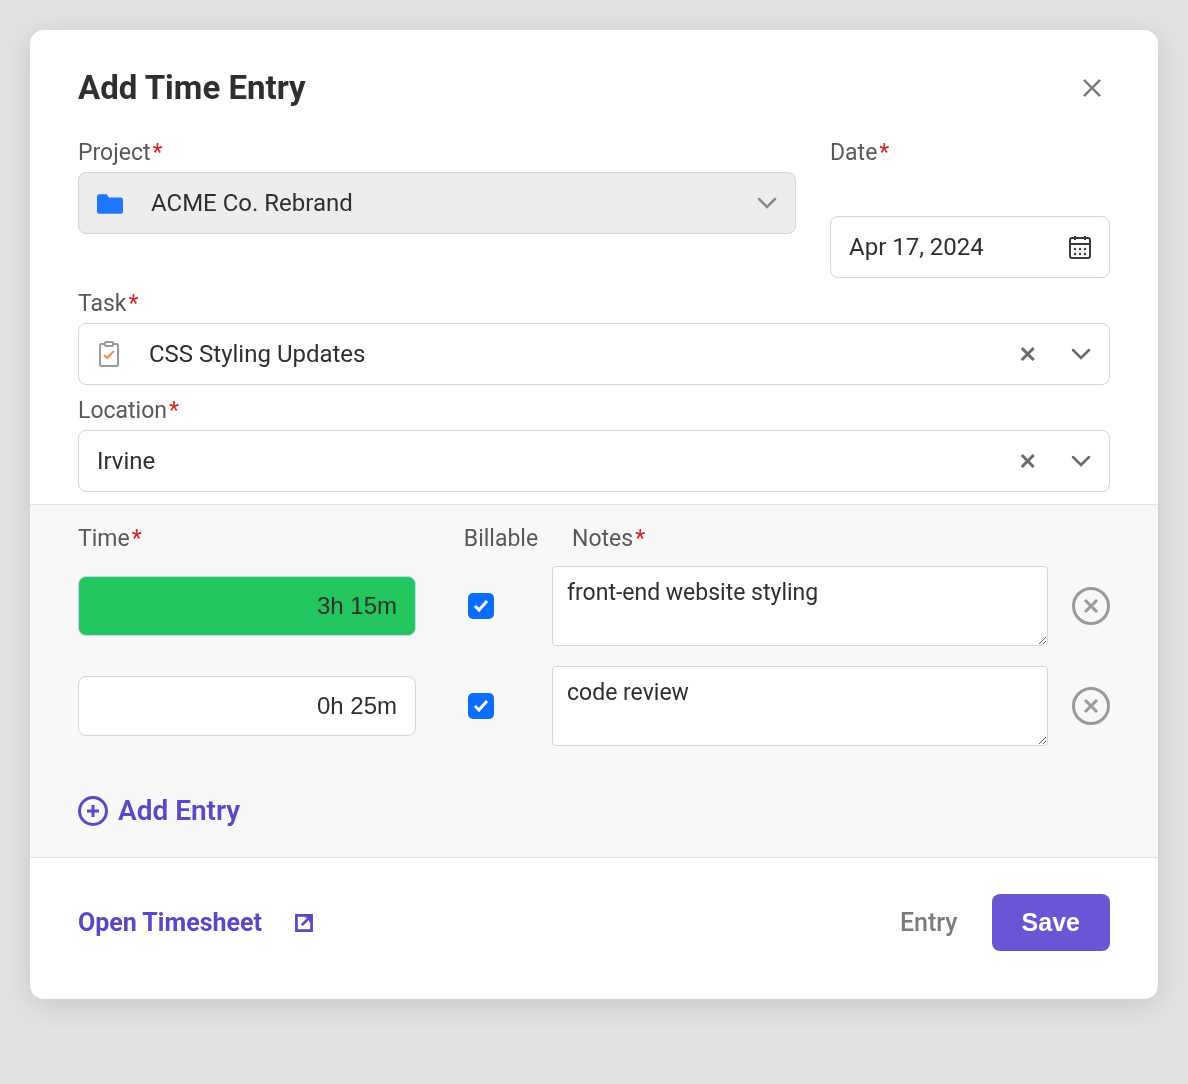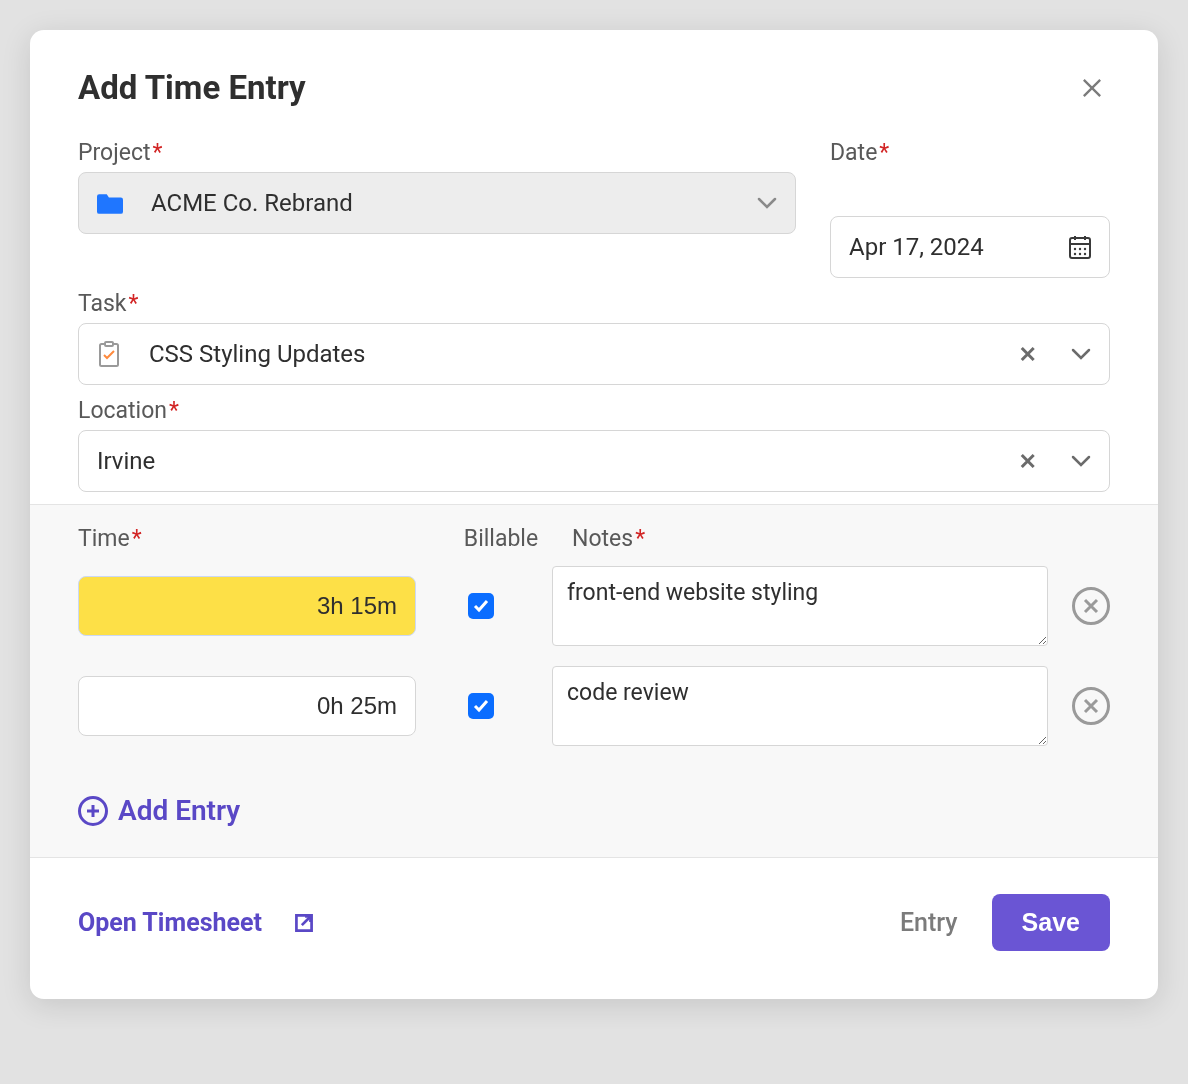--- a/index.html
+++ b/index.html
@@ -149,21 +149,21 @@
       height: 60px;
       border: 1px solid #d6d6d6;
       border-radius: 8px;
       padding: 0 18px;
       font-size: 24px;
       text-align: right;
       color: #2f2f2f;
       background: #fff;
     }
     .time-input.highlight {
-      background: #fde047;
+      background: #22c55e;
       border-color: #cbd8f5;
     }
     .billable-cell {
       width: 130px;
       display: flex;
       justify-content: center;
     }
     .checkbox {
       width: 26px;
       height: 26px;

